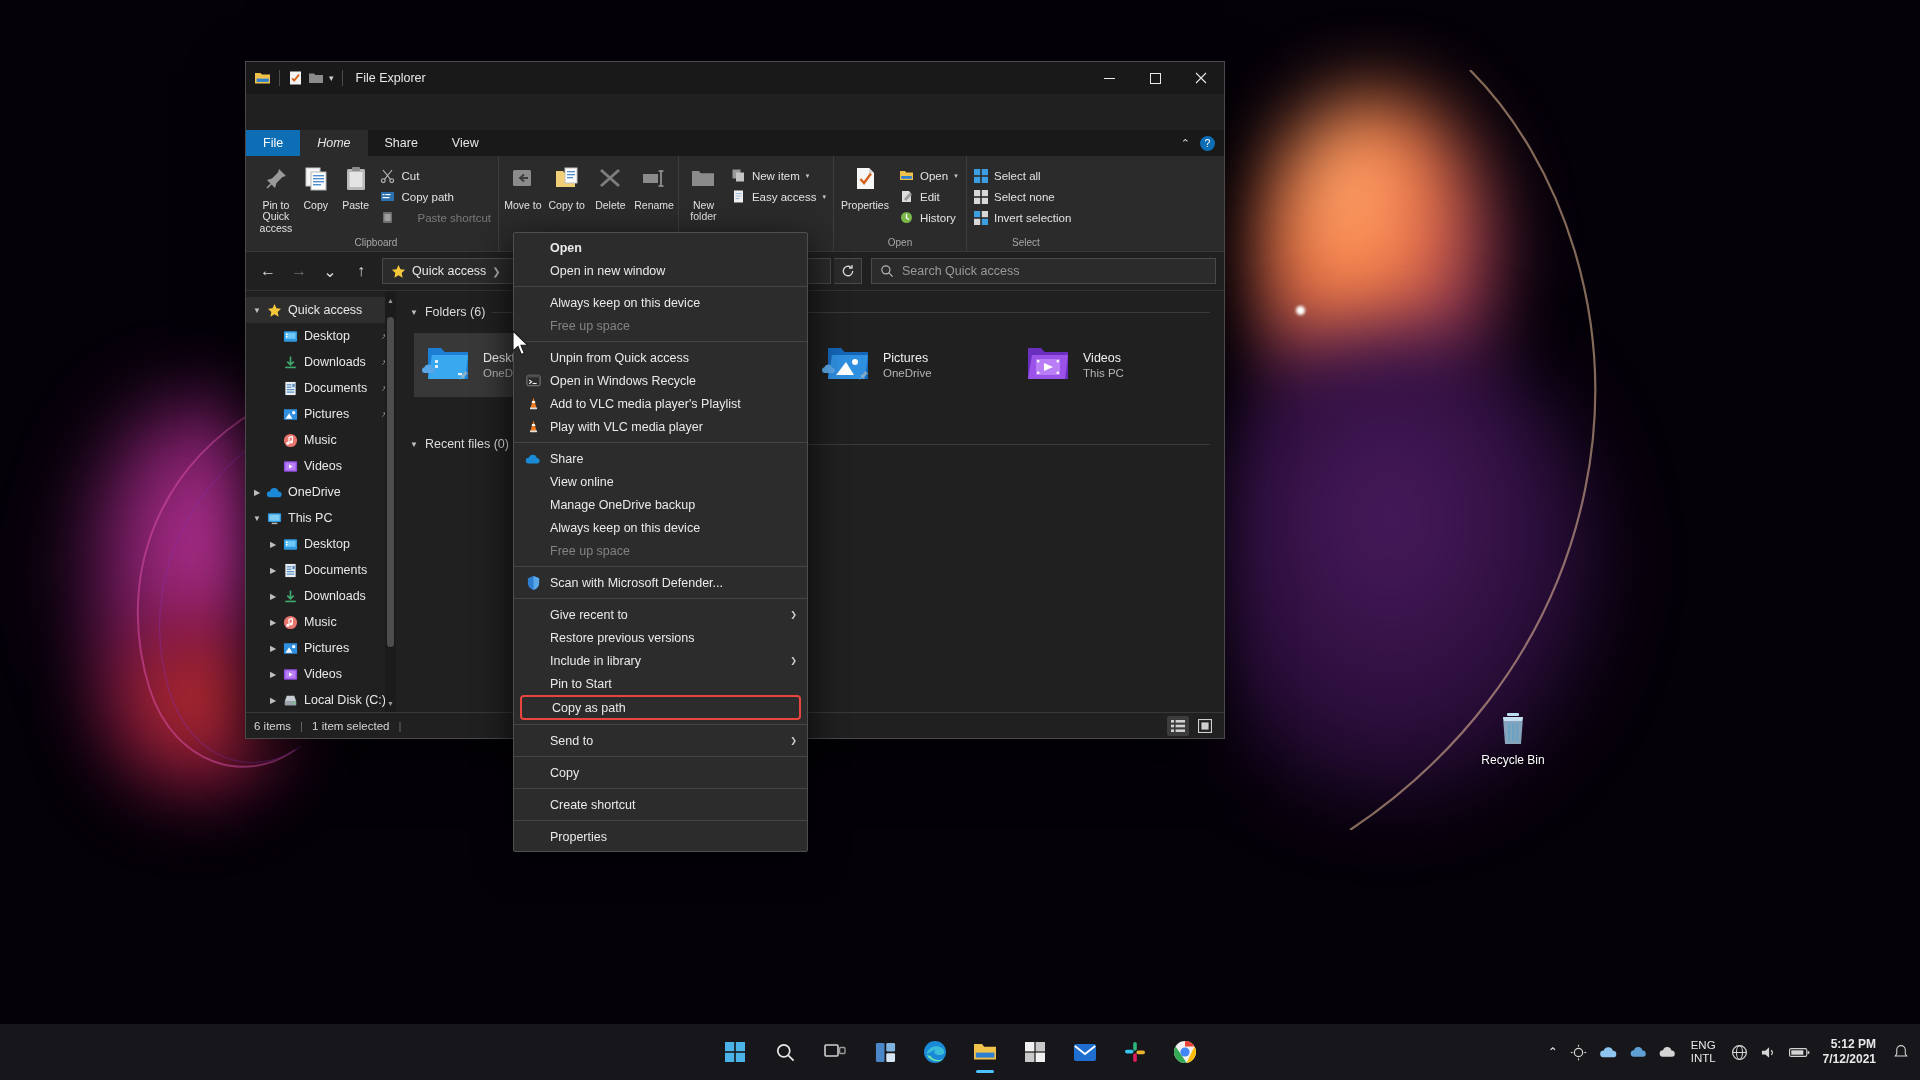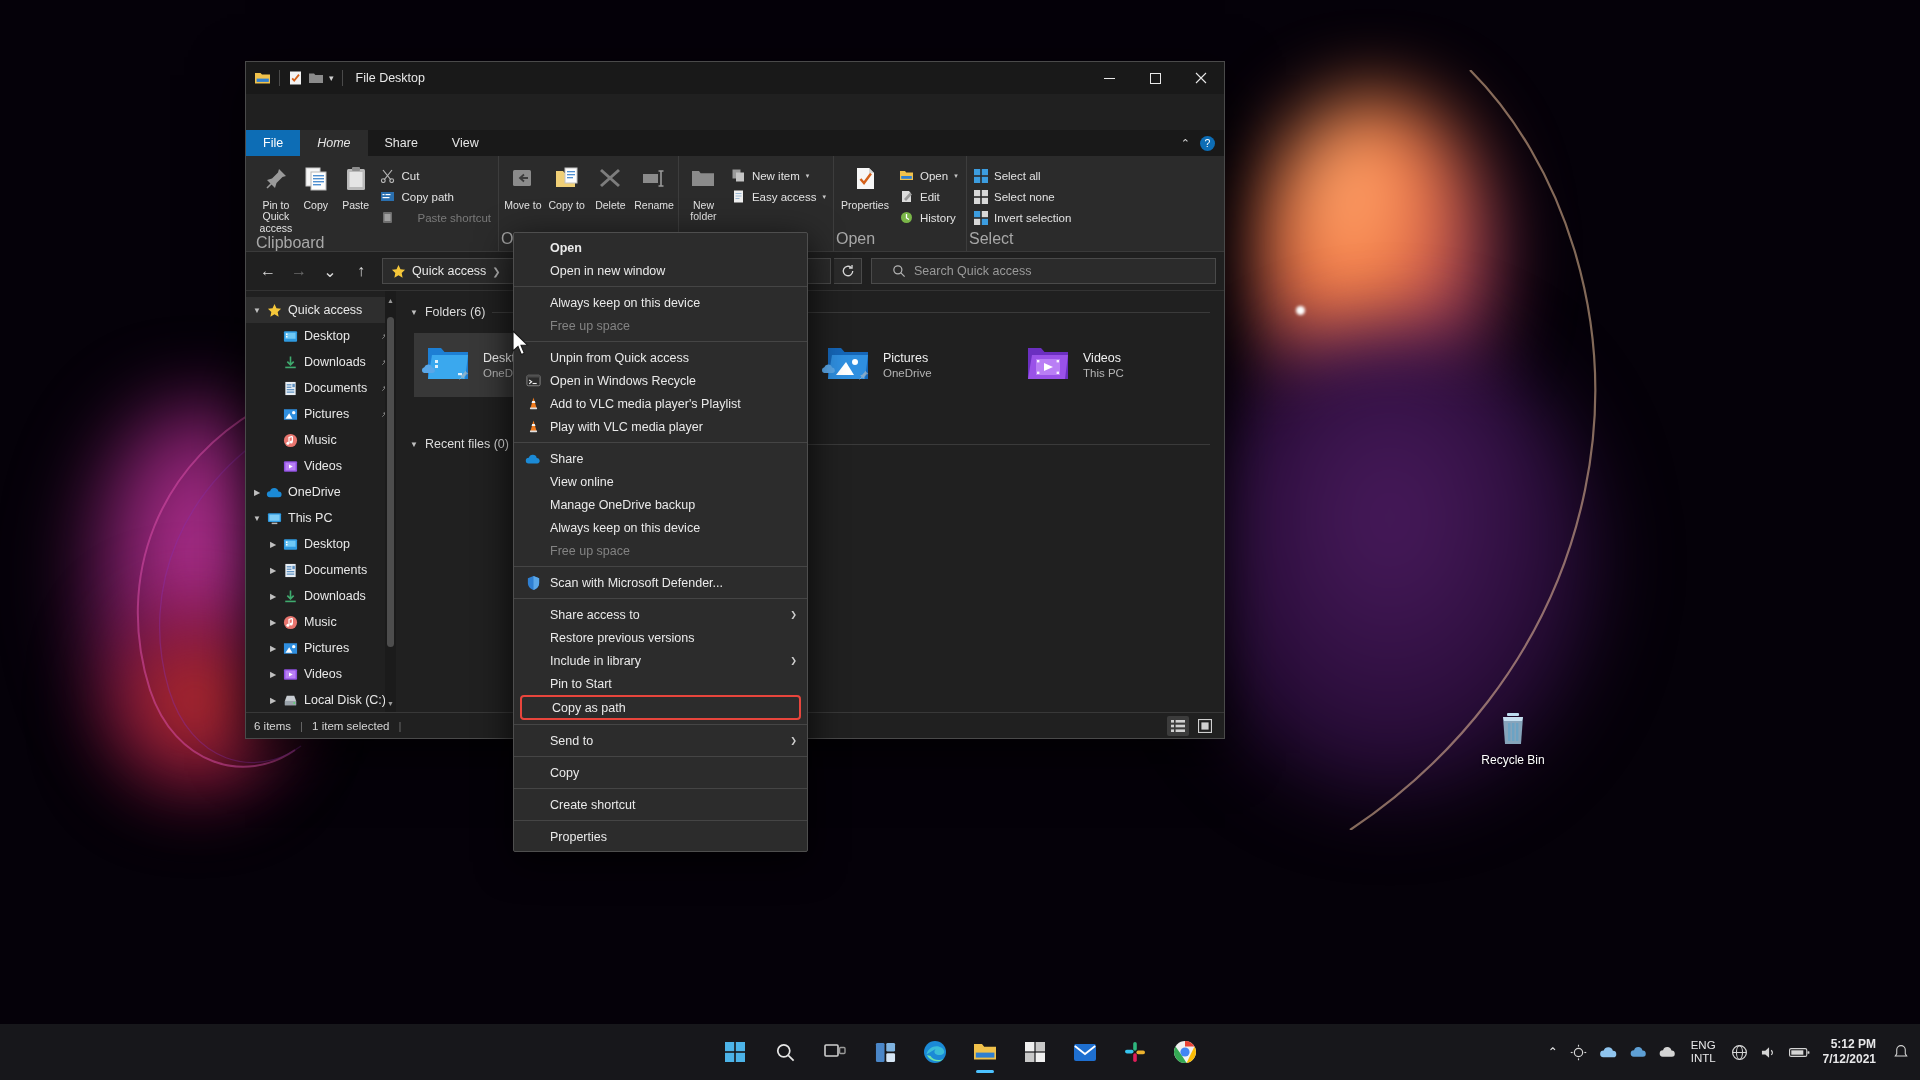--- a/index.html
+++ b/index.html
@@ -182,21 +182,22 @@
     padding-left: 8px;
   }
   .rgroup {
     display: flex;
     flex-direction: column;
     border-right: 1px solid #3d3d3d;
     padding: 0 2px;
   }
   .rgroup-body { flex: 1; display: flex; align-items: flex-start; padding-top: 4px; }
   .rgroup-label {
-    font-size: 16px;
+    text-align: center;
+    font-size: 10px;
     color: #a8a8a8;
     padding-bottom: 3px;
   }
   .rbig {
     width: 58px;
     display: flex; flex-direction: column; 
     padding-top: 5px;
     font-size: 10.5px;
     color: #e2e2e2;
     text-align: center;
@@ -257,21 +258,21 @@
     border: 1px solid #4a4a4a;
     border-left: none;
     color: #d8d8d8;
   }
   #search-box {
     width: 345px; height: 26px;
     background: #2b2b2b;
     border: 1px solid #4a4a4a;
     display: flex; align-items: center;
     gap: 8px;
-    padding: 0 20px;
+    padding: 0 8px;
     margin-left: 6px;
   }
   #search-placeholder { font-size: 12.5px; color: #9a9a9a; }
 
   
   #explorer-body {
     flex: 1;
     display: flex;
     overflow: hidden;
     background: #202020;
@@ -481,21 +482,21 @@
         <svg width="15" height="16" viewBox="0 0 15 16">
           <rect x="2" y="1.5" width="11" height="13" fill="#f3f3f3"></rect>
           <path d="M4.2,8.4 L6.2,10.6 L11,4.6" stroke="#d4601a" stroke-width="1.8" fill="none"></path>
         </svg>
         <svg width="16" height="16" viewBox="0 0 16 16">
           <path d="M1,3.5 L6,3.5 L7.4,5 L15,5 L15,13 L1,13 Z" fill="#8b8b8b"></path>
         </svg>
         <span style="font-size:9px;color:#d0d0d0;">▾</span>
         <div class="qat-sep"></div>
       </div>
-      <div id="window-title">File Desktop</div>
+      <div id="window-title">File Explorer</div>
       <div id="caption-buttons">
         <div class="cap-btn">
           <svg width="11" height="11" viewBox="0 0 11 11">
               <rect x="0" y="5" width="11" height="1" fill="#e8e8e8"></rect>
             </svg>
         </div>
         <div class="cap-btn">
           <svg width="11" height="11" viewBox="0 0 11 11">
               <rect x="0.5" y="0.5" width="10" height="10" fill="none" stroke="#e8e8e8"></rect>
             </svg>
@@ -1254,21 +1255,21 @@
           <svg width="15" height="16" viewBox="0 0 16 17">
             <path d="M8,1 L14,3.4 L14,8.6 C14,12.4 11.2,15 8,16 C4.8,15 2,12.4 2,8.6 L2,3.4 Z" fill="#2f7fd1"></path>
             <path d="M8,1 L14,3.4 L14,8.6 C14,12.4 11.2,15 8,16 Z" fill="#5aa7e8"></path>
           </svg>
         </span>
         <span class="cm-label">Scan with Microsoft Defender...</span>
       </div>
       <div class="cm-sep"></div>
       <div class="cm-item">
         <span class="cm-ico"></span>
-        <span class="cm-label">Share access to</span>
+        <span class="cm-label">Give recent to</span>
         <span class="cm-arrow">❯</span>
       </div>
       <div class="cm-item">
         <span class="cm-ico"></span>
         <span class="cm-label">Restore previous versions</span>
       </div>
       <div class="cm-item">
         <span class="cm-ico"></span>
         <span class="cm-label">Include in library</span>
         <span class="cm-arrow">❯</span>

